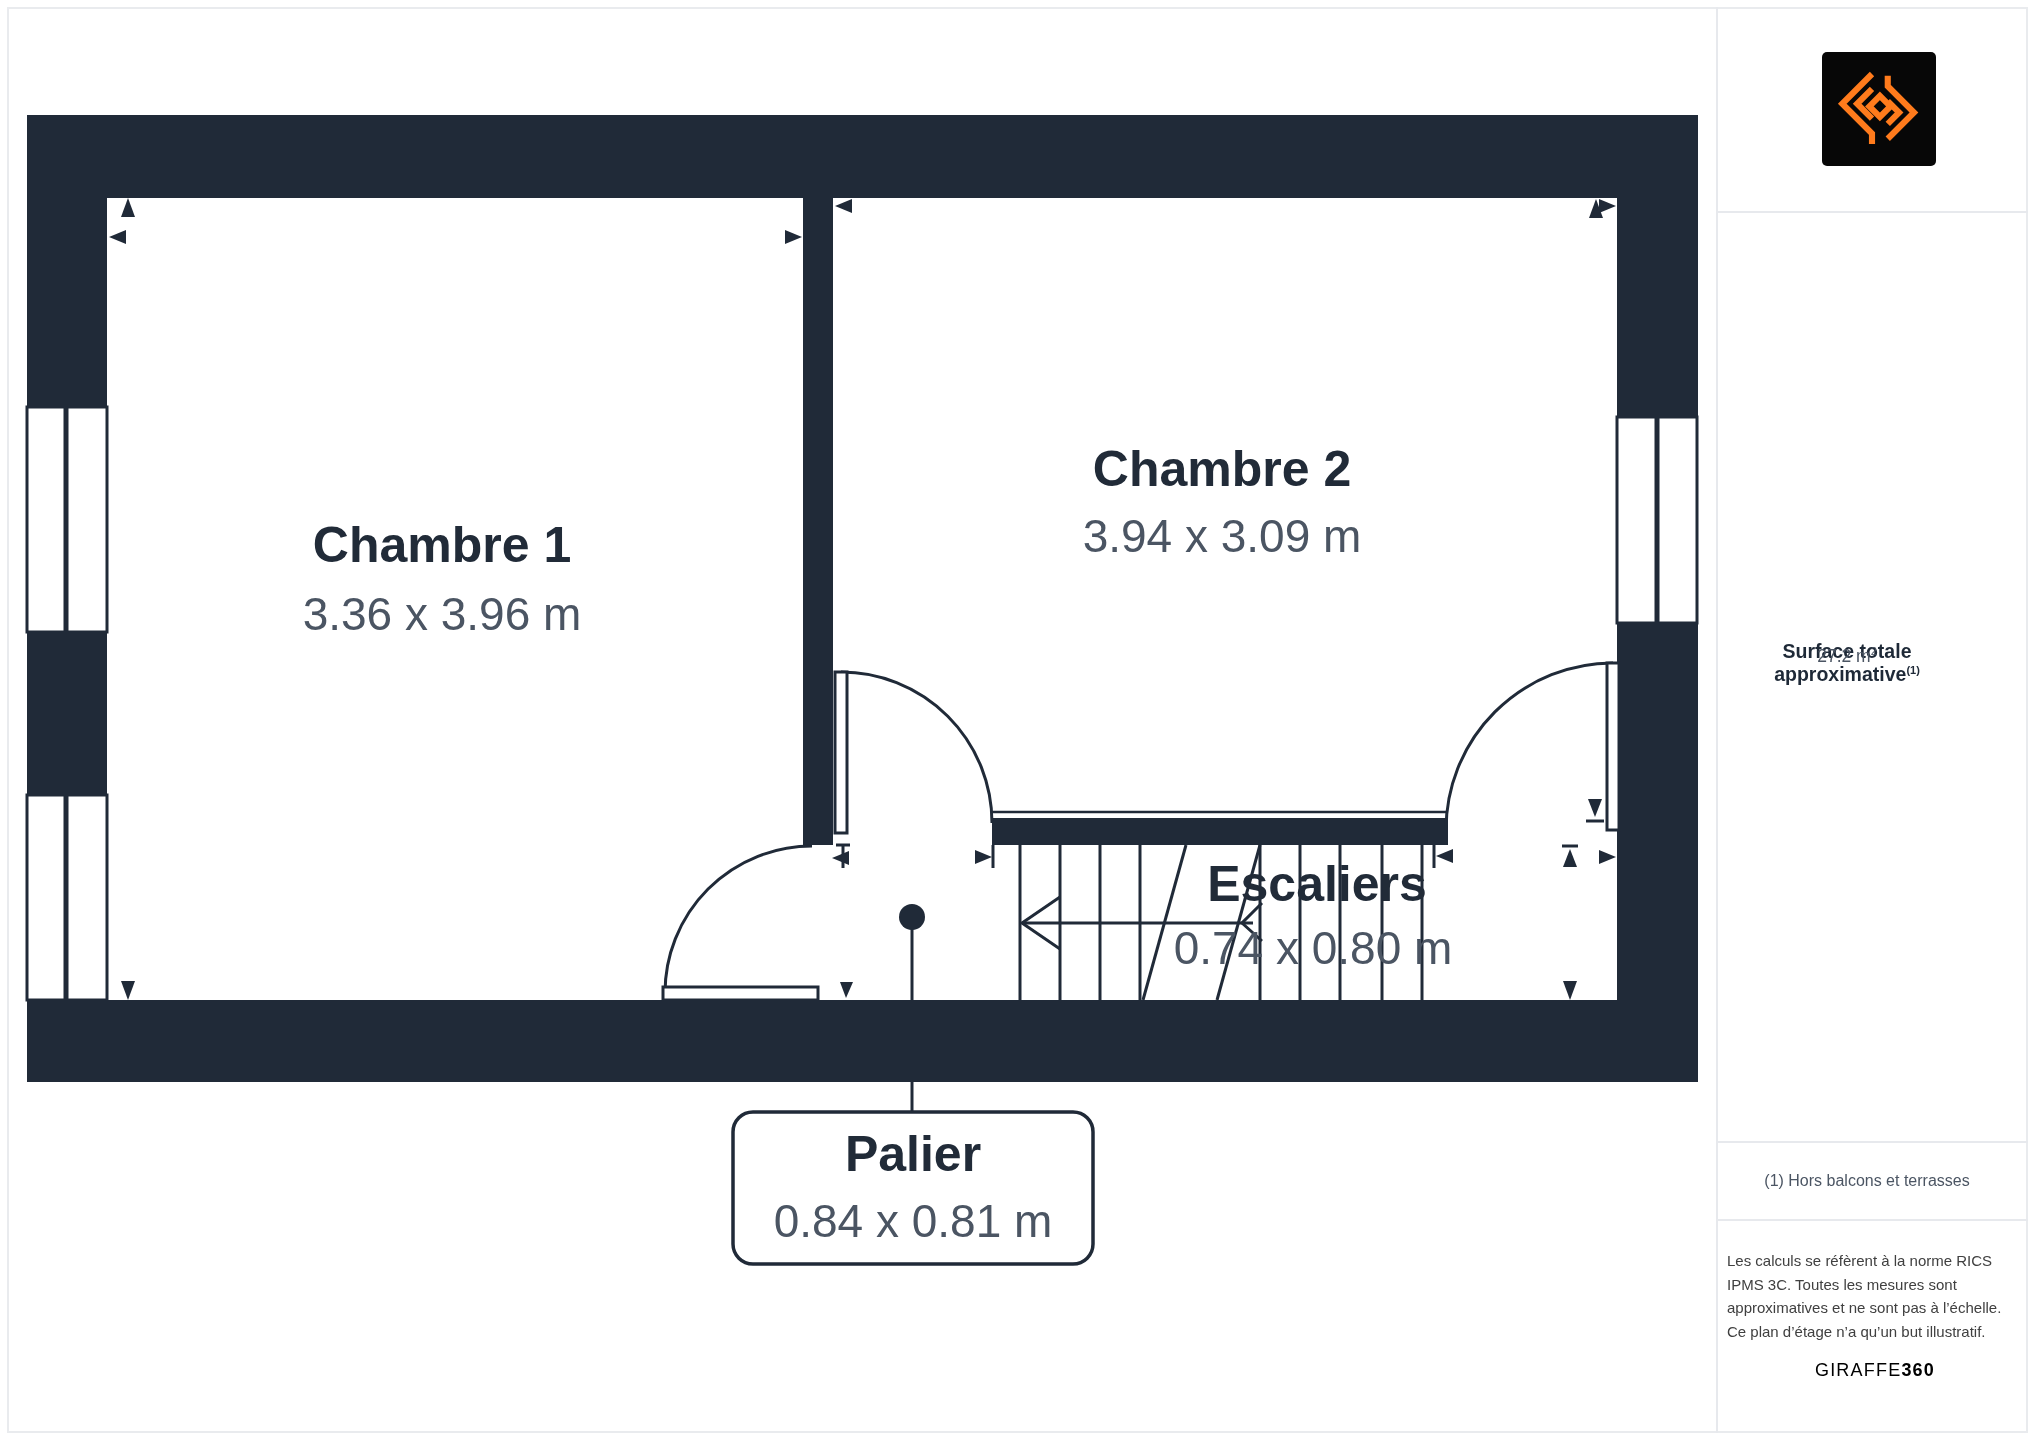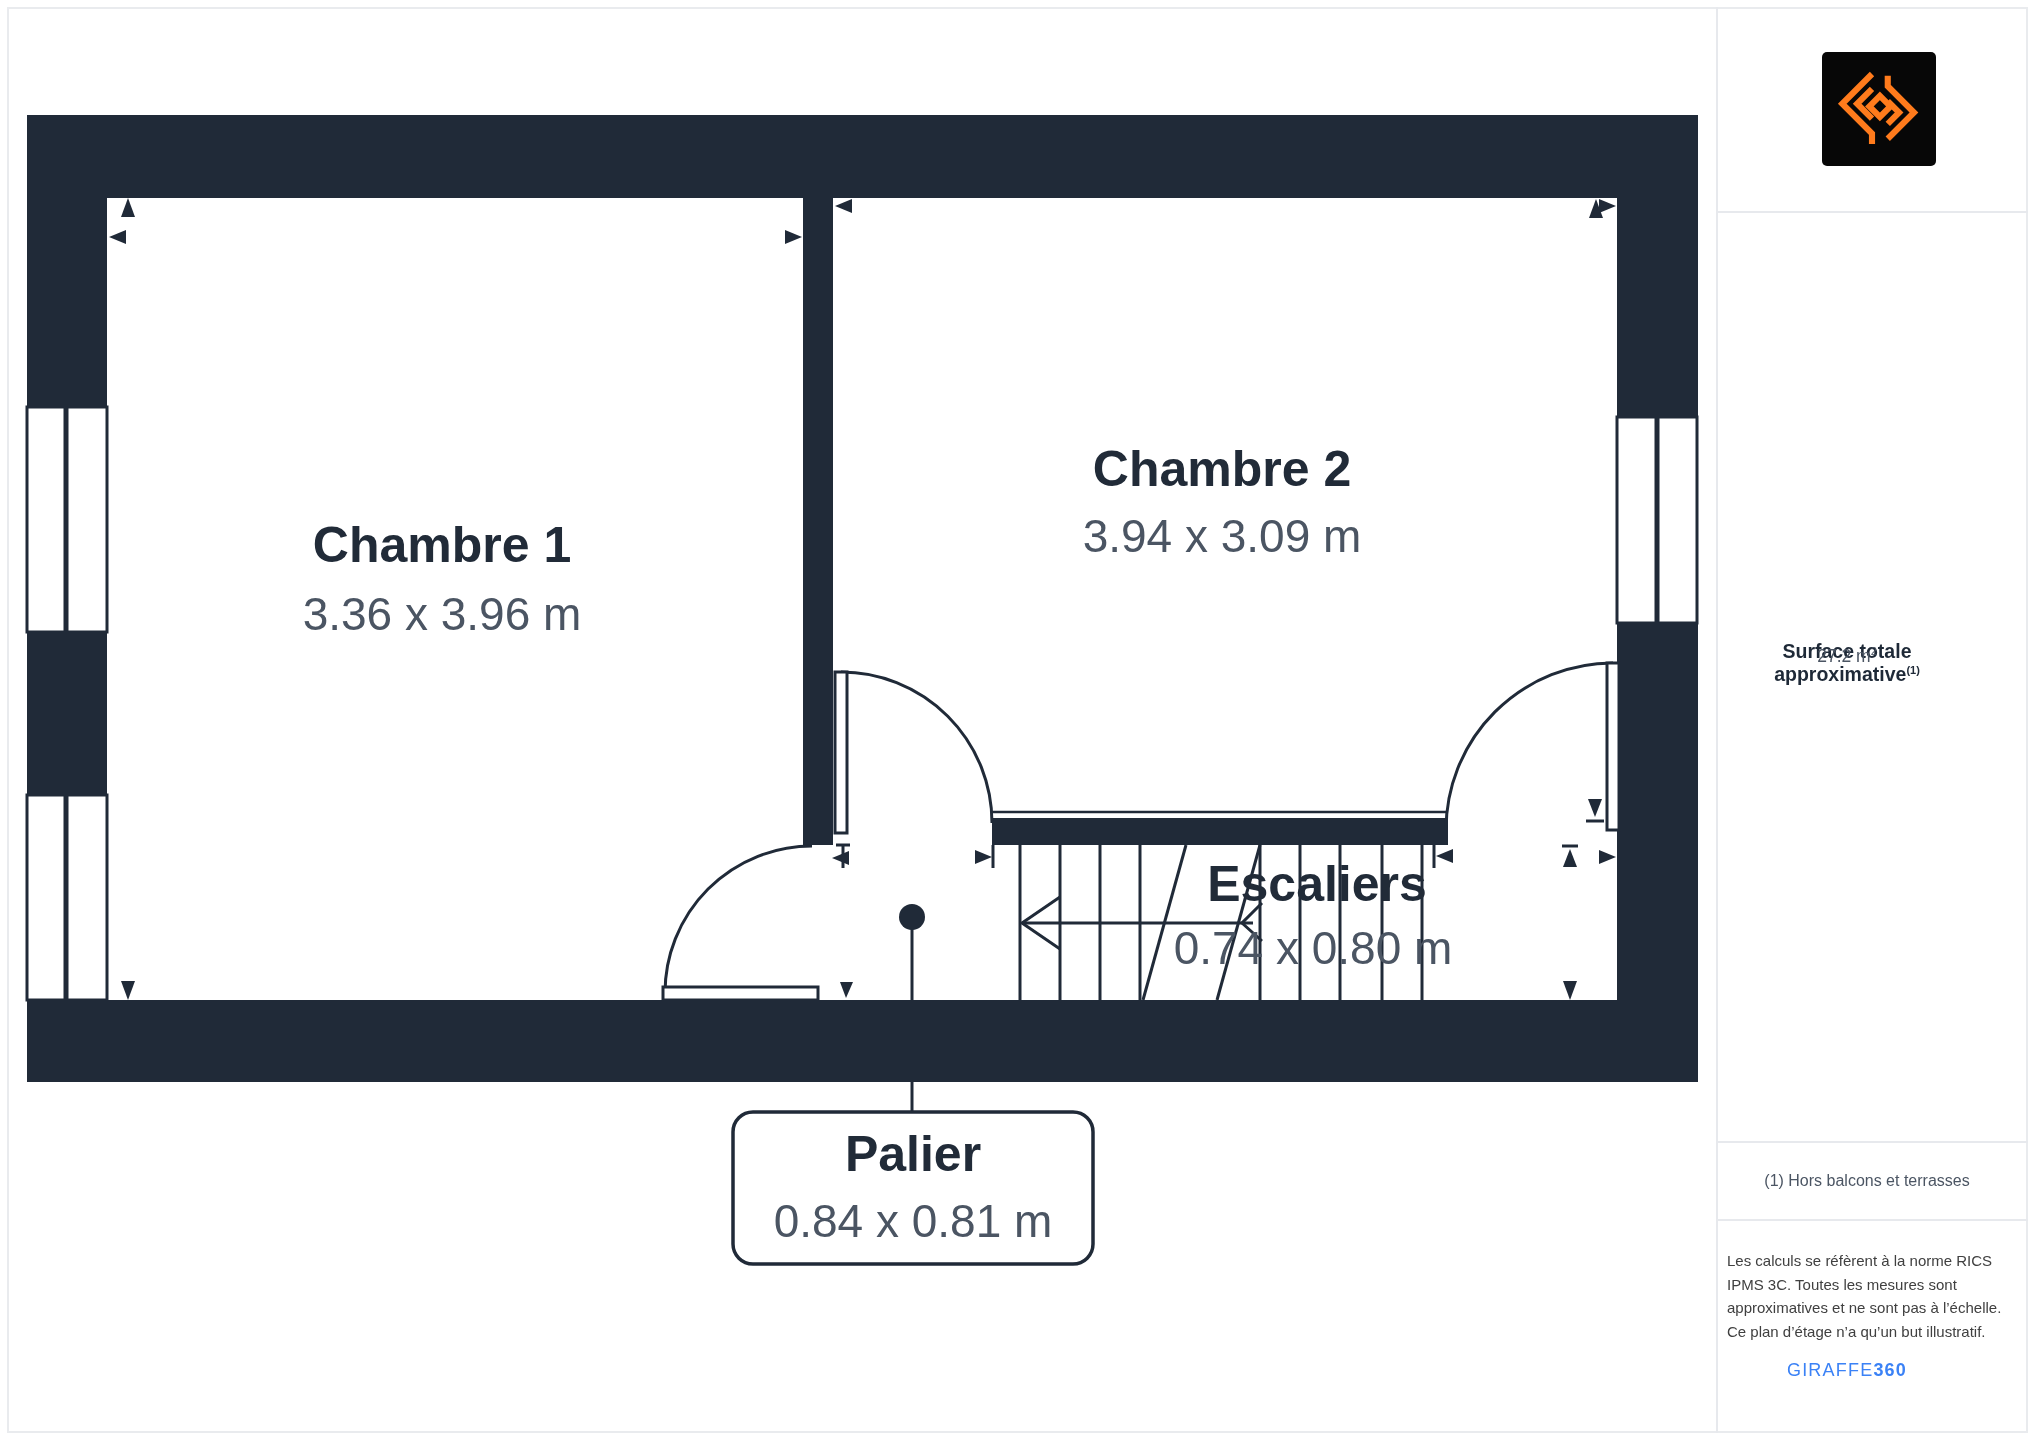--- a/index.html
+++ b/index.html
@@ -19,21 +19,21 @@
   .logo-box { position:absolute; left:1822px; top:52px; width:114px; height:114px;
               background:#070707; border-radius:5px; display:flex; align-items:center; justify-content:center; }
   .sb-text { position:absolute; left:1718px; width:258px; text-align:center; }
   .surface-label { top:640px; font-size:19.5px; font-weight:bold; color:#1e2937; }
   .surface-label sup { font-size:11px; }
   .surface-value { top:645px; font-size:17.5px; color:#4b5563; }
   .surface-value sup { font-size:11px; }
   .footnote { top:1172px; font-size:16px; color:#4b5563;padding-left:40px; }
   .disclaimer { position:absolute; left:1727px; top:1249px; width:292px; 
                 font-size:15px; line-height:1.58; color:#404040; }
-  .brand { top:1360px; font-size:18px; color:#3b82f6; letter-spacing:1.2px; }
+  .brand { top:1360px; font-size:18px; color:#000000; letter-spacing:1.2px;margin-left:28px; }
   .brand .b360 { font-weight:bold; }
 </style>
 </head>
 <body>
 
 <div class="page">
   <div class="page-border"></div>
 
   <svg class="plan-svg" viewBox="0 0 2035 1440" xmlns="http://www.w3.org/2000/svg">
 

